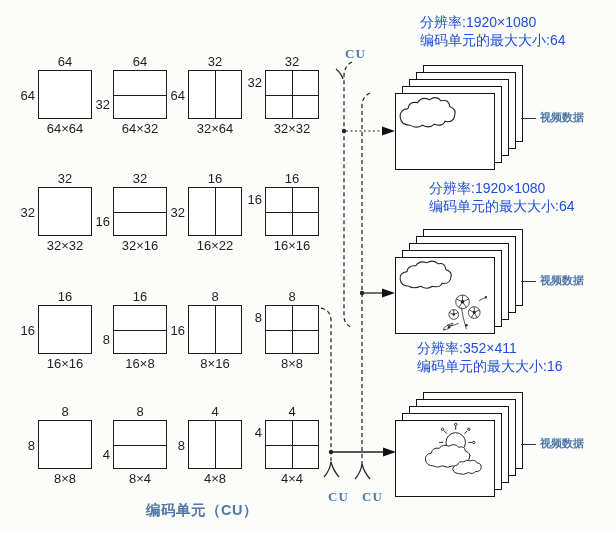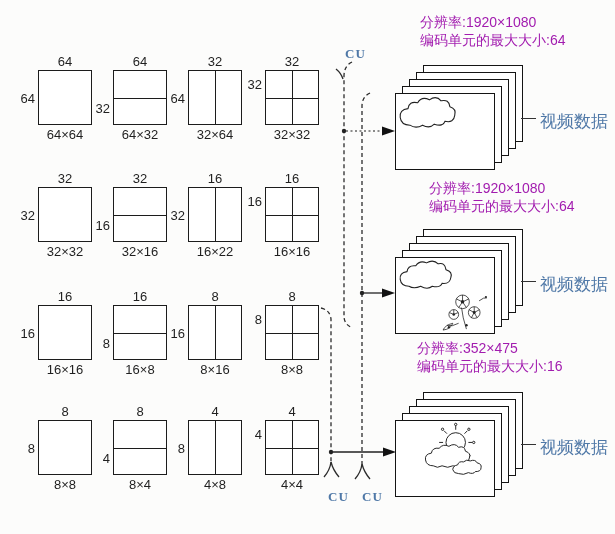--- a/index.html
+++ b/index.html
@@ -6,21 +6,21 @@
   .canvas{
     position:relative;width:615px;height:534px;overflow:hidden;
     background:#fcfcfb;color:#1f1f1f;
     font-family:"Liberation Sans","DejaVu Sans",sans-serif;
   }
   svg{display:block}
   
   .overlay{position:absolute;left:0;top:0;width:615px;height:534px;pointer-events:none;}
 
   
-  .cu-cell{position:absolute;width:54px;height:55px;box-sizing:border-box;
+  .cu-cell{position:absolute;width:54px;height:49px;box-sizing:border-box;
     border:1.5px solid #1c1c1c;background:#fff;}
   .c0{left:38px}.c1{left:113px}.c2{left:188px}.c3{left:265px}
   .r0{top:70px}.r1{top:187px}.r2{top:305px}.r3{top:420px}
   .hline{position:absolute;left:0;right:0;top:50%;height:0;border-top:1.5px solid #1c1c1c;display:none;}
   .vline{position:absolute;top:0;bottom:0;left:50%;width:0;border-left:1.5px solid #1c1c1c;display:none;}
   .split-h .hline{display:block}
   .split-v .vline{display:block}
   .split-quad .hline,.split-quad .vline{display:block}
   .dim{font-size:13px;line-height:13px;color:#1f1f1f;}
   .lab-top{position:absolute;top:-16px;left:0;width:100%;text-align:center;}
@@ -33,21 +33,21 @@
     color:#4f78a7;letter-spacing:0.5px;}
 
   
   .cu-tag{position:absolute;font-family:"Liberation Serif","DejaVu Serif",serif;
     font-weight:bold;font-size:13px;color:#4f78a7;letter-spacing:1px;}
   .cu-tag-top{left:345px;top:46px;}
   .cu-tag-bl{left:328px;top:489px;}
   .cu-tag-br{left:362px;top:489px;}
 
   
-  .vg-text{position:absolute;font-size:14px;line-height:17.5px;color:#a21caf;white-space:nowrap;}
+  .vg-text{position:absolute;font-size:14px;line-height:17.5px;color:#1d4ed8;white-space:nowrap;}
   .vg0 .vg-text{left:420px;top:14px;}
   .vg1 .vg-text{left:429px;top:180px;}
   .vg2 .vg-text{left:417px;top:340px;}
   .stack{position:absolute;left:395px;width:130px;height:106px;}
   .vg0 .stack{top:65px;}
   .vg1 .stack{top:229px;}
   .vg2 .stack{top:392px;}
   .frame{position:absolute;width:100px;height:77px;box-sizing:border-box;
     background:#fff;border:1.6px solid #141414;}
   .f0{left:28px;top:0;}
@@ -56,21 +56,21 @@
   .f3{left:7px;top:21px;}
   .f4{left:0;top:28px;}
   .drawing{position:absolute;left:0;top:0;width:100%;height:100%;display:none;}
   .vg[data-drawing="cloud"] [data-name="cloud-icon"]{display:block}
   .vg[data-drawing="cloud-flowers"] [data-name="cloud-flowers-icon"]{display:block}
   .vg[data-drawing="sun-clouds"] [data-name="sun-clouds-icon"]{display:block}
   .vg-dash{position:absolute;left:521px;width:15px;height:0;border-top:1.6px solid #333;}
   .vg0 .vg-dash{top:118px;}
   .vg1 .vg-dash{top:281px;}
   .vg2 .vg-dash{top:444px;}
-  .vg-label{position:absolute;left:540px;font-size:17px;font-weight:normal;color:#4f78a7;white-space:nowrap;}
+  .vg-label{position:absolute;left:540px;font-size:11px;font-weight:bold;color:#4f78a7;white-space:nowrap;}
   .vg0 .vg-label{top:110px;}
   .vg1 .vg-label{top:273px;}
   .vg2 .vg-label{top:436px;}
 </style>
 </head>
 <body>
 
 <div class="canvas" data-name="patent-figure-canvas">
 
   <svg class="overlay" data-name="connector-overlay" viewBox="0 0 615 534">
@@ -211,20 +211,21 @@
   </div>
       <div class="cu-cell r3 c3 split-quad" data-name="cu-block">
     <div class="hline" data-name="cu-horizontal-split-line"></div>
     <div class="vline" data-name="cu-vertical-split-line"></div>
     <div class="dim lab-top" data-name="cu-top-dim">4</div>
     <div class="dim lab-left lp-high" data-name="cu-left-dim">4</div>
     <div class="dim lab-size" data-name="cu-size-label">4×4</div>
   </div>
     </div>
 
+  <div class="grid-caption" data-name="cu-grid-caption">编码单元（CU）</div>
 
   <div class="cu-tag cu-tag-top" data-name="cu-tag-top">CU</div>
   <div class="cu-tag cu-tag-bl" data-name="cu-tag-bottom-left">CU</div>
   <div class="cu-tag cu-tag-br" data-name="cu-tag-bottom-right">CU</div>
 
   <div data-name="video-groups">
       <div class="vg vg0" data-name="video-group" data-drawing="cloud">
     <div class="vg-text" data-name="video-info-text">
           <div data-name="video-info-line">分辨率:1920×1080</div>
           <div data-name="video-info-line">编码单元的最大大小:64</div>
@@ -280,21 +281,21 @@
           </g>
         </svg>
 
       </div>
     </div>
     <div class="vg-dash" data-name="label-connector-dash"></div>
     <div class="vg-label" data-name="video-data-label">视频数据</div>
   </div>
       <div class="vg vg2" data-name="video-group" data-drawing="sun-clouds">
     <div class="vg-text" data-name="video-info-text">
-          <div data-name="video-info-line">分辨率:352×475</div>
+          <div data-name="video-info-line">分辨率:352×411</div>
           <div data-name="video-info-line">编码单元的最大大小:16</div>
         </div>
     <div class="stack" data-name="frame-stack">
       <div class="frame f0" data-name="frame-back"></div>
       <div class="frame f1" data-name="frame"></div>
       <div class="frame f2" data-name="frame"></div>
       <div class="frame f3" data-name="frame"></div>
       <div class="frame f4" data-name="frame-front">
 
         <svg class="drawing" data-name="sun-clouds-icon" viewBox="0 0 100 77">

